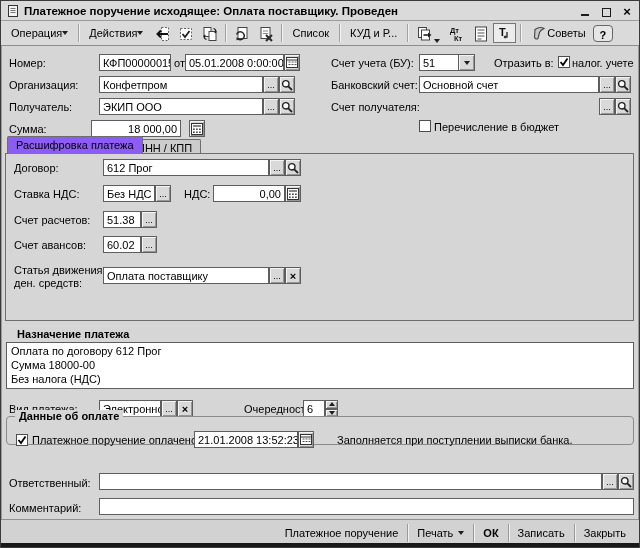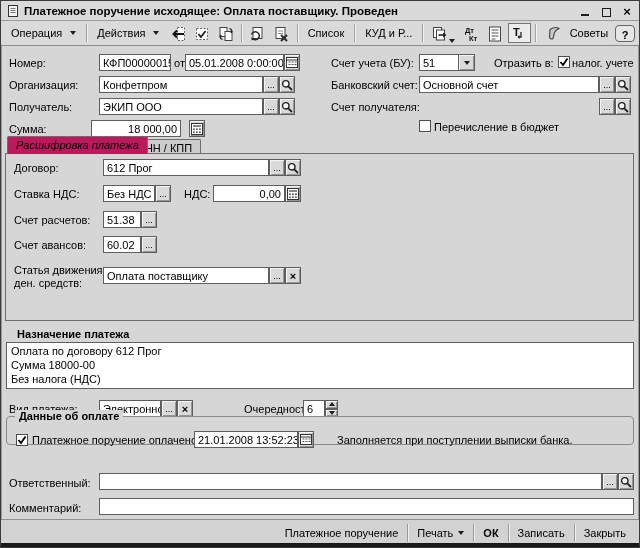--- a/index.html
+++ b/index.html
@@ -9,38 +9,38 @@
   .titlebar{position:absolute;top:0;left:0;right:0;height:19px;background:#dadada;
     border-bottom:1px solid #9c9c9c;display:flex;align-items:center;padding:0 6px;gap:5px;}
   .title-text{font-weight:bold;font-size:11.5px;white-space:nowrap;}
   .caption-btns{margin-left:auto;display:flex;gap:9px;align-items:center;}
   .capbtn{width:12px;height:12px;display:flex;align-items:flex-end;justify-content:center;}
   .minbar{width:8px;height:2px;background:#1c1c1c;margin-bottom:1px;}
   .maxbox{width:9px;height:9px;border:1.5px solid #1c1c1c;box-sizing:border-box;}
   .closex{font-size:13px;font-weight:bold;line-height:10px;}
   .toolbar{position:absolute;top:20px;left:0;right:0;height:24px;background:#dadada;
     border-bottom:1px solid #8c8c8c;display:flex;align-items:center;padding:0 4px;gap:1px;}
-  .tbtn{height:20px;display:flex;align-items:center;padding:0 6px;gap:8px;white-space:nowrap;}
+  .tbtn{height:20px;display:flex;align-items:center;padding:0 6px;gap:0;white-space:nowrap;}
   .ibtn{width:23px;height:20px;display:flex;align-items:flex-end;justify-content:center;}
   .ibtn.pressed{border:1px solid #777;background:#ececec;box-sizing:border-box;}
   .tsep{width:1px;height:18px;background:#a2a2a2;margin:0 3px;box-shadow:1px 0 0 #f2f2f2;}
   .caret{width:0;height:0;border-left:3px solid transparent;border-right:3px solid transparent;border-top:4px solid #1e1e1e;}
   .lbl{position:absolute;white-space:nowrap;}
   .b{font-weight:bold;}
   .field{position:absolute;box-sizing:border-box;height:17px;background:#fff;border:1px solid #5e5e5e;
     display:flex;align-items:center;padding:0 3px;overflow:hidden;white-space:nowrap;}
   .field.right{justify-content:flex-end;}
   .sbtn{position:absolute;box-sizing:border-box;height:17px;width:16px;background:#d9d9d9;border:1px solid #5e5e5e;
     display:flex;align-items:center;justify-content:center;font-size:9px;
     box-shadow:inset 1px 1px 0 #f4f4f4, inset -1px -1px 0 #969696;}
   .cb{position:absolute;width:12px;height:12px;background:#fff;border:1px solid #4e4e4e;box-sizing:border-box;
     display:flex;align-items:center;justify-content:center;}
   .tab{position:absolute;box-sizing:border-box;border:1px solid #6e6e6e;border-bottom:none;
     padding:2px 8px 0;border-radius:2px 2px 0 0;white-space:nowrap;}
-  .tab.active{top:135px;height:18px;background:#be185d;z-index:3;font-style:italic;}
+  .tab.active{top:135px;height:18px;background:#8b5cf6;z-index:3;}
   .tab.inactive{top:138px;height:15px;background:#cccccc;}
   .panel{position:absolute;left:4px;top:152px;width:629px;height:168px;border:1px solid #6e6e6e;box-sizing:border-box;}
   .textarea{position:absolute;left:5px;top:341px;width:628px;height:47px;box-sizing:border-box;background:#fff;
     border:1px solid #5e5e5e;padding:1px 4px;white-space:pre-line;line-height:14px;overflow:hidden;}
   .groupbox{position:absolute;left:5px;top:415px;width:628px;height:29px;border:1px solid #8a8a8a;border-radius:4px;box-sizing:border-box;}
   .grouplabel{position:absolute;top:-7px;left:8px;background:#d6d6d6;padding:0 4px;font-weight:bold;}
   .spinbox{position:absolute;display:flex;flex-direction:column;width:13px;height:17px;box-sizing:border-box;}
   .spinbtn{flex:1;background:#d9d9d9;border:1px solid #5e5e5e;display:flex;align-items:center;justify-content:center;
     box-shadow:inset 1px 1px 0 #f4f4f4, inset -1px -1px 0 #969696;}
   .up{width:0;height:0;border-left:3px solid transparent;border-right:3px solid transparent;border-bottom:4px solid #1e1e1e;}

